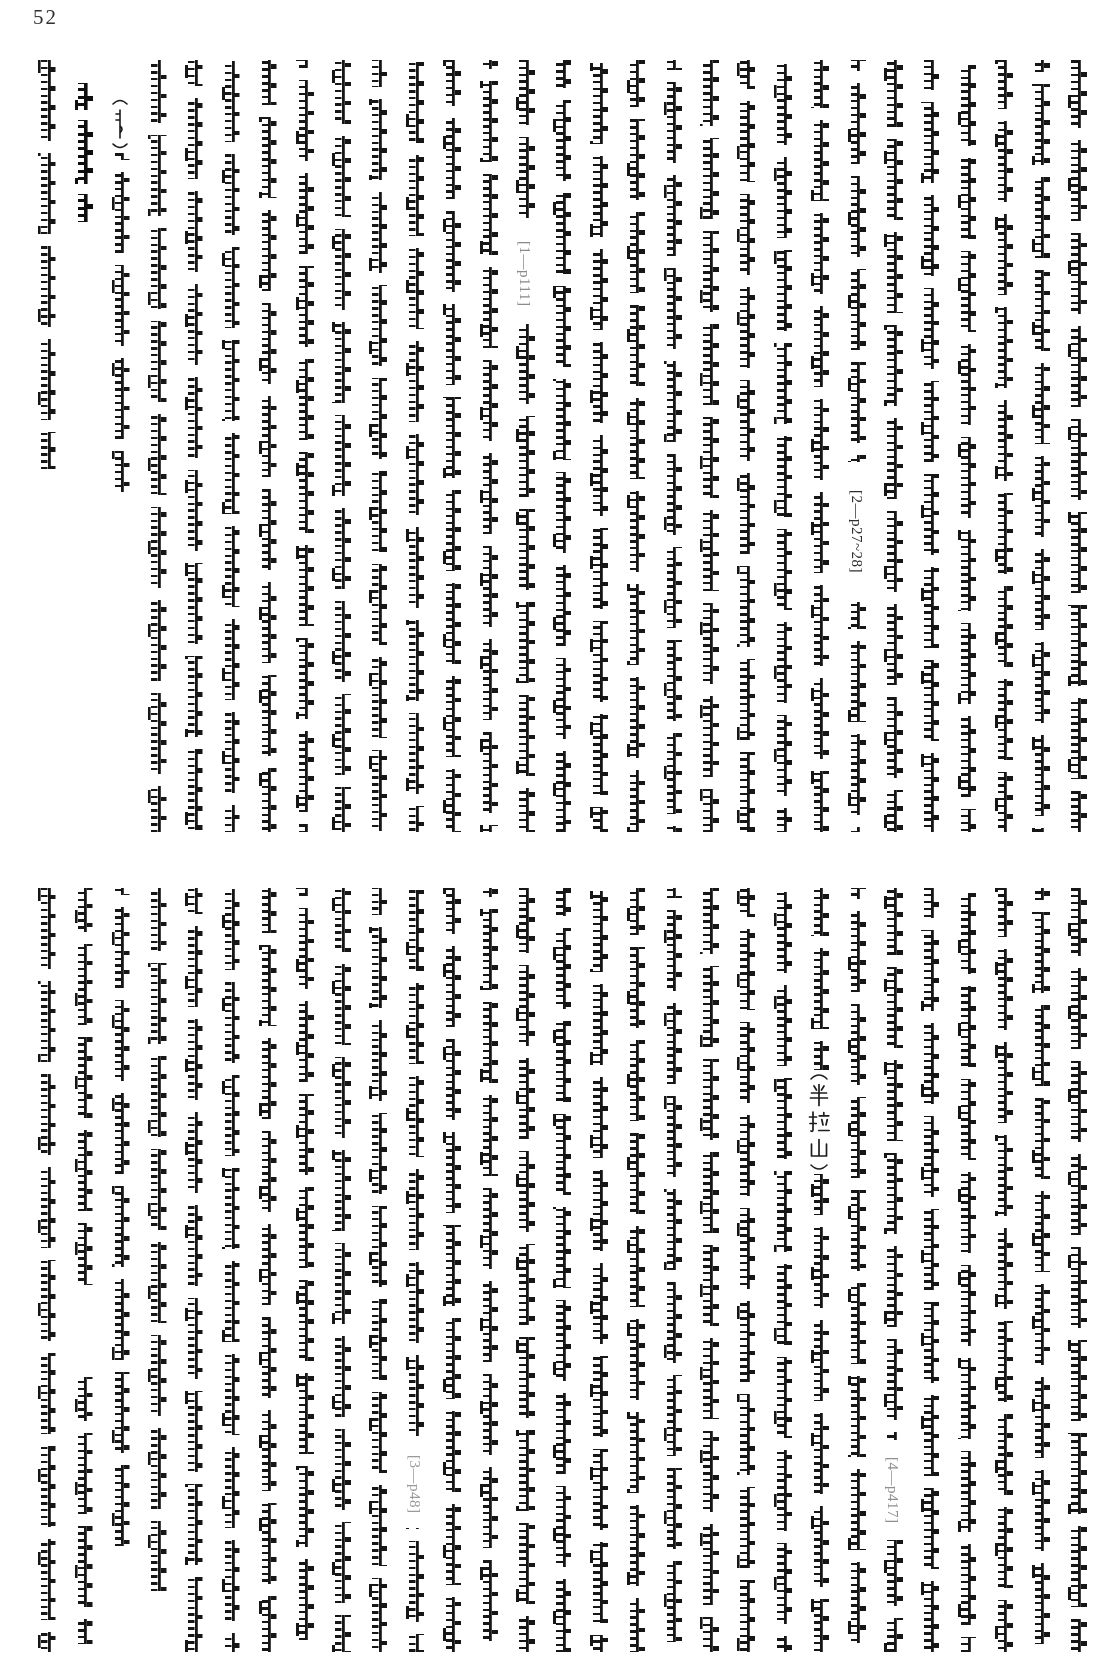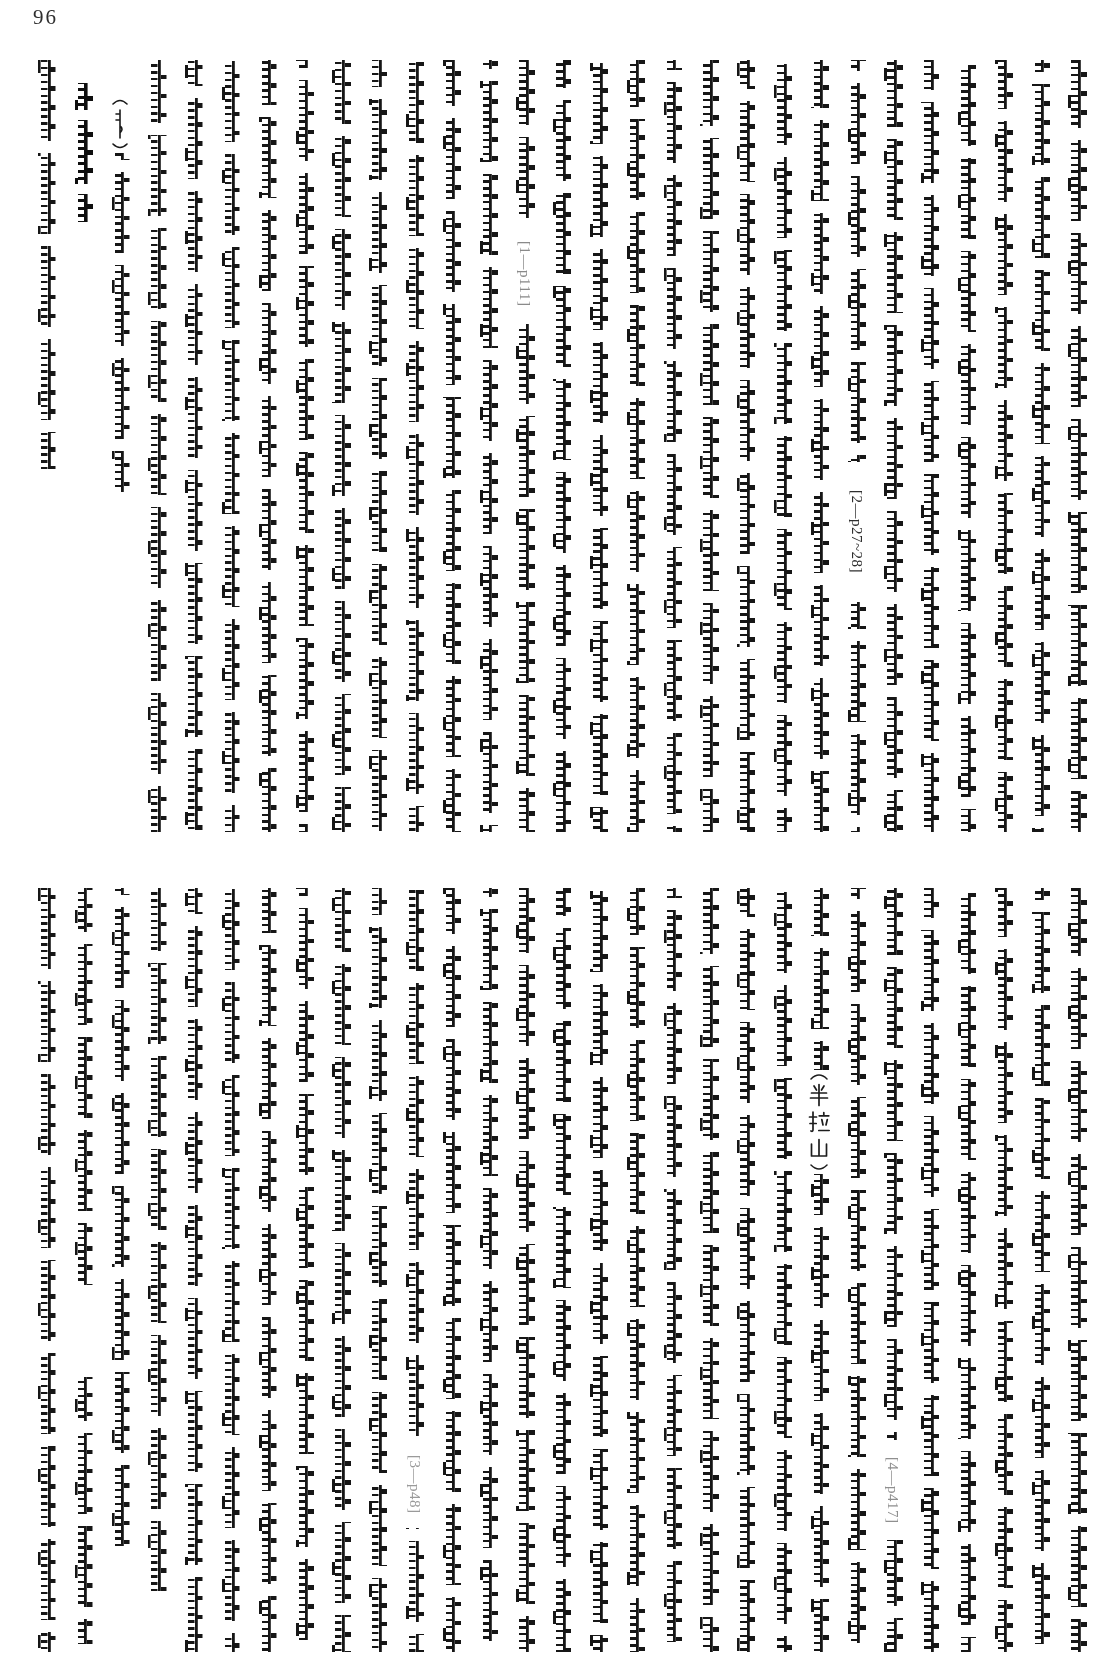--- a/index.html
+++ b/index.html
@@ -73,21 +73,21 @@
     position:absolute;
     width:24px;
     background:#ffffff;
     z-index:3;
   }
 </style>
 </head>
 <body>
 
 <div class="page">
-  <div class="page-number">96</div>
+  <div class="page-number">52</div>
   <div id="content">
       <div class="mcol" style="left: 36px; top: 60px; height: 409.16px; background-position: 0px 0px, 2px 0px, 5px 0px, 11.5px 0px, 14.2px 0px;"></div>
       <div class="mcol title" style="left: 72.8px; top: 83.16px; height: 138.96px; background-position: 0px -37px, 2px -61px, 5px -17px, 11.5px 0px, 14.2px -29px;"></div>
       <div class="mcol" style="left: 109.6px; top: 152.64px; height: 339.68px; background-position: 0px -74px, 2px -122px, 5px -34px, 11.5px 0px, 14.2px -58px;"></div>
       <div class="mcol" style="left: 146.4px; top: 60px; height: 772px; background-position: 0px -111px, 2px -183px, 5px -51px, 11.5px 0px, 14.2px -87px;"></div>
       <div class="mcol" style="left: 183.2px; top: 60px; height: 772px; background-position: 0px -148px, 2px -244px, 5px -68px, 11.5px 0px, 14.2px -116px;"></div>
       <div class="mcol" style="left: 220px; top: 60px; height: 772px; background-position: 0px -185px, 2px -305px, 5px -85px, 11.5px 0px, 14.2px -145px;"></div>
       <div class="mcol" style="left: 256.8px; top: 60px; height: 772px; background-position: 0px -222px, 2px -366px, 5px -102px, 11.5px 0px, 14.2px -174px;"></div>
       <div class="mcol" style="left: 293.6px; top: 60px; height: 772px; background-position: 0px -259px, 2px -427px, 5px -119px, 11.5px 0px, 14.2px -203px;"></div>
       <div class="mcol" style="left: 330.4px; top: 60px; height: 772px; background-position: 0px -296px, 2px -488px, 5px -136px, 11.5px 0px, 14.2px -232px;"></div>

